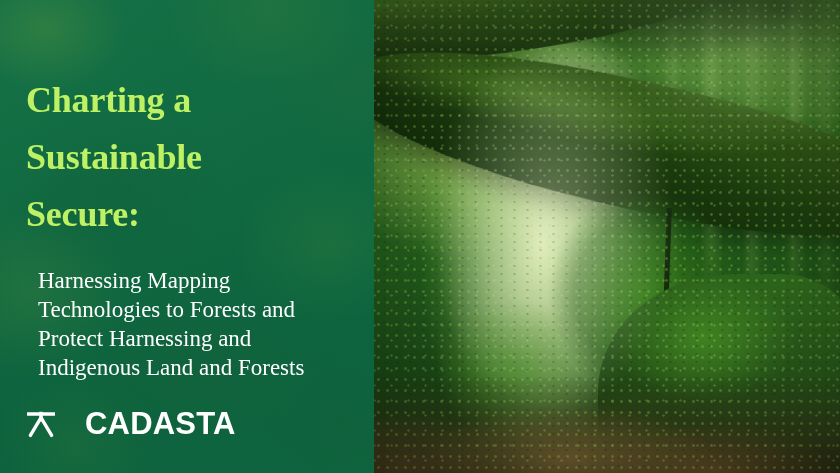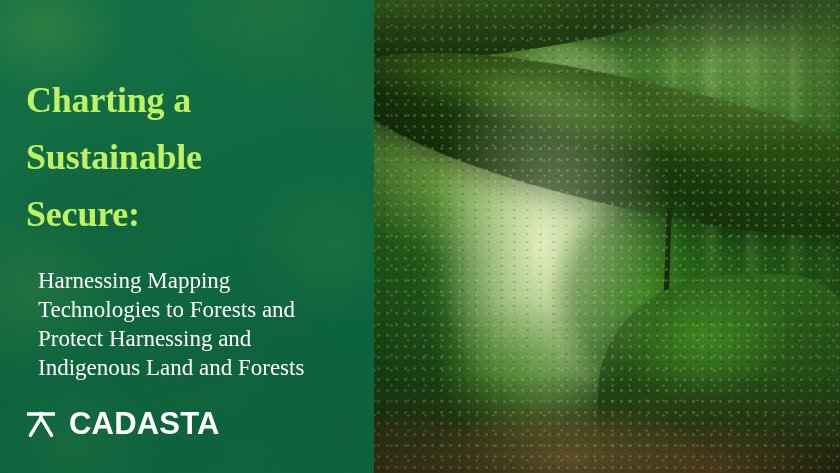--- a/index.html
+++ b/index.html
@@ -211,21 +211,21 @@
   }
   .subhead .sh-line { display: block; white-space: nowrap; }
 
   
   .logo {
     position: absolute;
     left: 24px;
     top: 406px;
     display: flex;
     align-items: center;
-    gap: 11px;
+    gap: 27px;
   }
   .logo-mark { display: block; width: 34px; height: 34px; }
   .logo-word {
     font-family: "Liberation Sans", "DejaVu Sans", sans-serif;
     font-size: 31px;
     font-weight: bold;
     color: #ffffff;
     letter-spacing: 0.2px;
     line-height: 1;
   }

